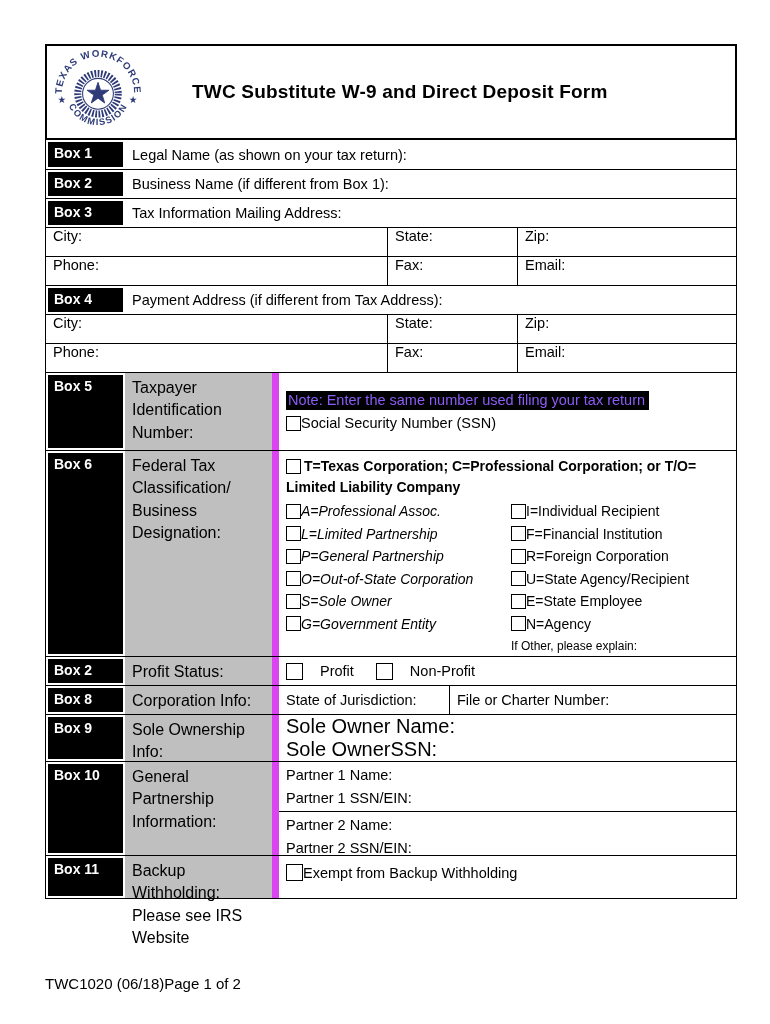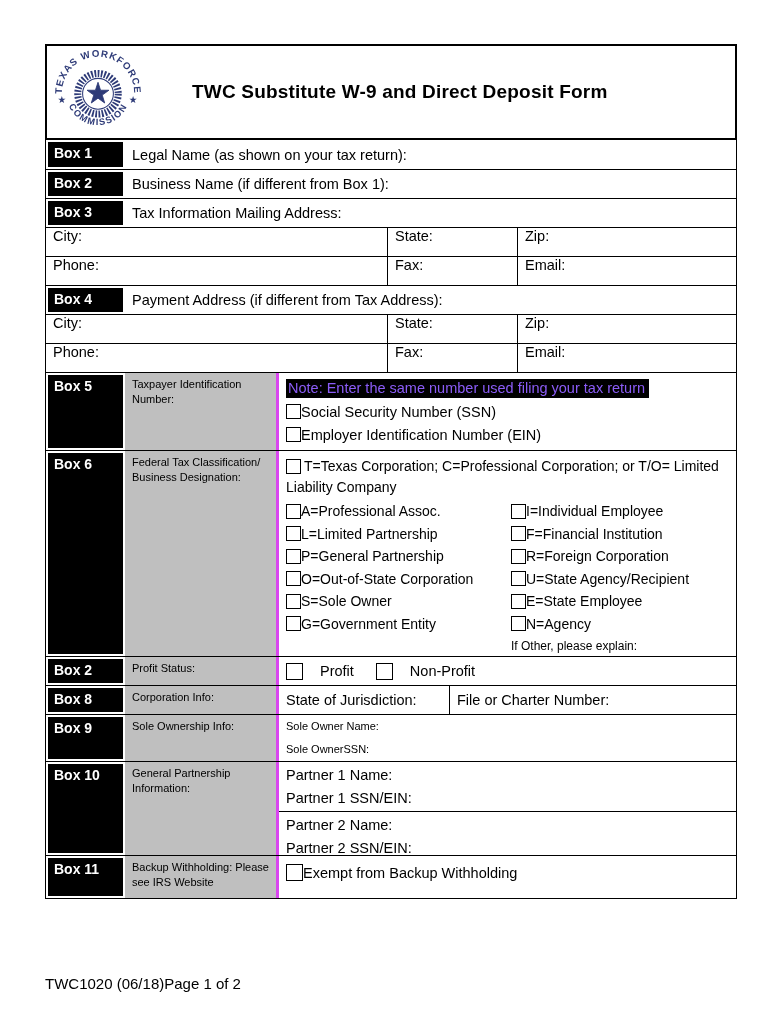--- a/index.html
+++ b/index.html
@@ -32,22 +32,22 @@
   .lbl {
     width: 79px; flex: 0 0 79px;
     background: #000; color: #fff;
     font-weight: bold; font-size: 14px;
     padding: 3px 6px;
     border: 2px solid #fff;
   }
   .gray {
     width: 154px; flex: 0 0 154px;
     background: #bfbfbf;
-    border-right: 3px solid #d946ef;
-    font-size: 11px;
+    border-right: 7px solid #d946ef;
+    font-size: 16px;
     line-height: 1.4;
     padding: 4px 2px 4px 7px;
   }
   .content {
     flex: 1 1 auto;
     font-size: 14.5px;
     padding: 0 7px;
     display: flex; align-items: center;
   }
   .content.col { flex-direction: column; align-items: stretch; justify-content: center; padding: 3px 7px; }
@@ -71,38 +71,38 @@
 
   
   .noteline { height: 23px; display: flex; align-items: center; }
   .note-hl {
     background: #000; color: #8b5cf6;
     font-size: 14.5px;
     padding: 1px 4px 2px 2px;
   }
 
   
-  .b6-first { font-size: 14px; line-height: 21px; padding-top: 2px; }
+  .b6-first { font-size: 14px; line-height: 21px; padding-top: 2px; font-weight: bold; }
   .b6-first .cb { vertical-align: -3px; margin-right: 3px; }
   .b6-cols { display: flex; margin-top: 2px; }
-  .b6-colL { width: 225px; flex: 0 0 225px; }
+  .b6-colL { width: 225px; flex: 0 0 225px; font-style: italic; }
   .b6-colR { flex: 1 1 auto; }
   .b6-cols .optline { height: 22.5px; font-size: 14px; }
   .other-line { height: 21px; display: flex; align-items: center; font-size: 12px; }
 
   
   .b7 { gap: 0; }
   .b7 .cb { margin-right: 17px; }
   .b7 .lab2 { margin-right: 22px; }
 
   
   .sub-jur { flex: 0 0 171px; border-right: 1px solid #000; }
 
   
-  .twolines { line-height: 23px; font-size: 11px; }
+  .twolines { line-height: 23px; font-size: 20px; }
   .partner-block { padding: 2px 7px; line-height: 22.5px; font-size: 14.5px; }
   .partner-block + .partner-block { border-top: 1px solid #000; }
   .b10-content { flex: 1 1 auto; display: flex; flex-direction: column; justify-content: stretch; padding: 0; }
   .b10-content .partner-block { flex: 1 1 50%; display: flex; flex-direction: column; justify-content: center; }
 
   
   .b11-content { align-items: flex-start; padding-top: 5px; }
 
   
   .footer {
@@ -218,24 +218,20 @@
       <div class="lbl">Box 5</div>
       <div class="gray">Taxpayer Identification Number:</div>
       <div class="content col">
         <div class="noteline">
           <span class="note-hl">Note: Enter the same number used filing your tax return</span>
         </div>
         <div class="optline">
           <span class="cb"></span>
           <span>Social Security Number (SSN)</span>
         </div>
-        <div class="optline">
-          <span class="cb"></span>
-          <span>Employer Identification Number (EIN)</span>
-        </div>
       </div>
     </div>
 
     <div class="row" style="height:206px">
       <div class="lbl">Box 6</div>
       <div class="gray">Federal Tax Classification/ Business Designation:</div>
       <div class="content col" style="justify-content:flex-start">
         <div class="b6-first">
           <span class="cb"></span><span>T=Texas Corporation; C=Professional Corporation; or T/O= Limited Liability Company</span>
         </div>
@@ -262,21 +258,21 @@
                 <span>S=Sole Owner</span>
               </div>
             <div class="optline">
                 <span class="cb"></span>
                 <span>G=Government Entity</span>
               </div>
           </div>
           <div class="b6-colR">
             <div class="optline">
                 <span class="cb"></span>
-                <span>I=Individual Employee</span>
+                <span>I=Individual Recipient</span>
               </div>
             <div class="optline">
                 <span class="cb"></span>
                 <span>F=Financial Institution</span>
               </div>
             <div class="optline">
                 <span class="cb"></span>
                 <span>R=Foreign Corporation</span>
               </div>
             <div class="optline">

